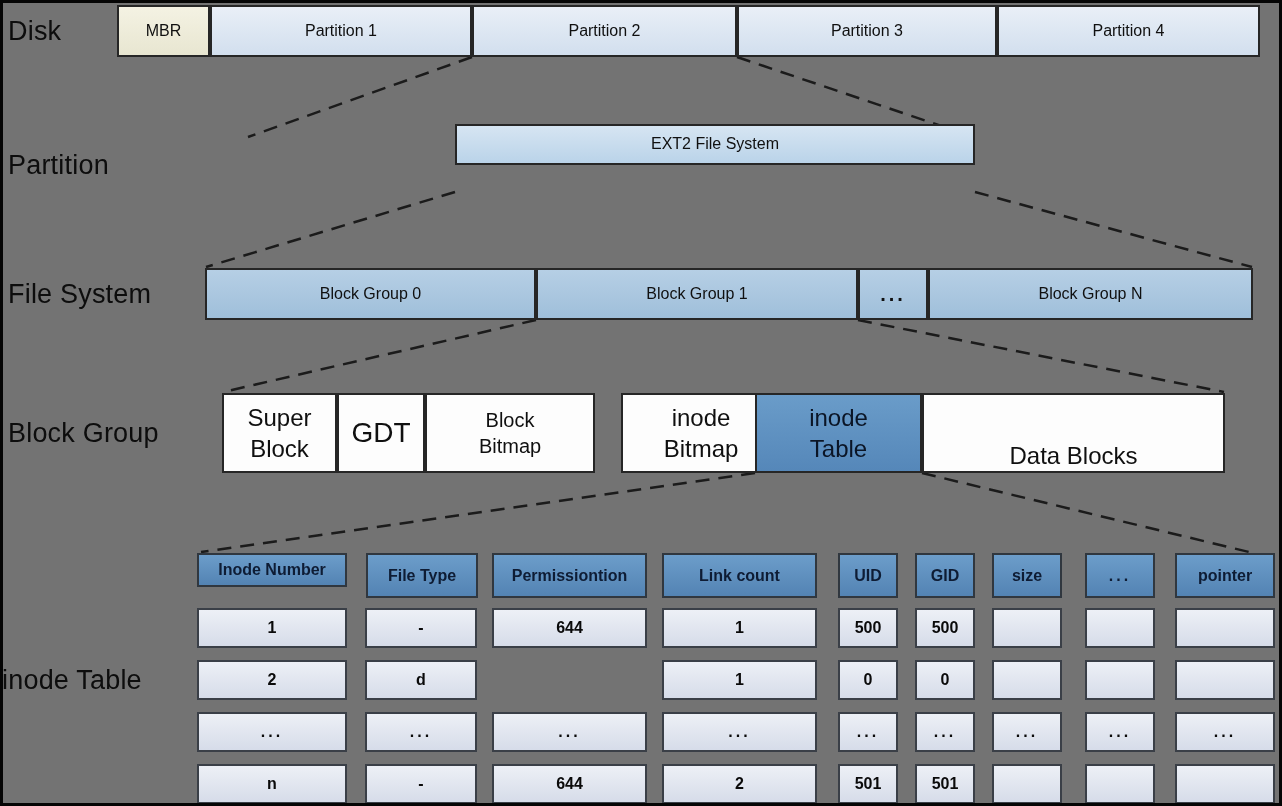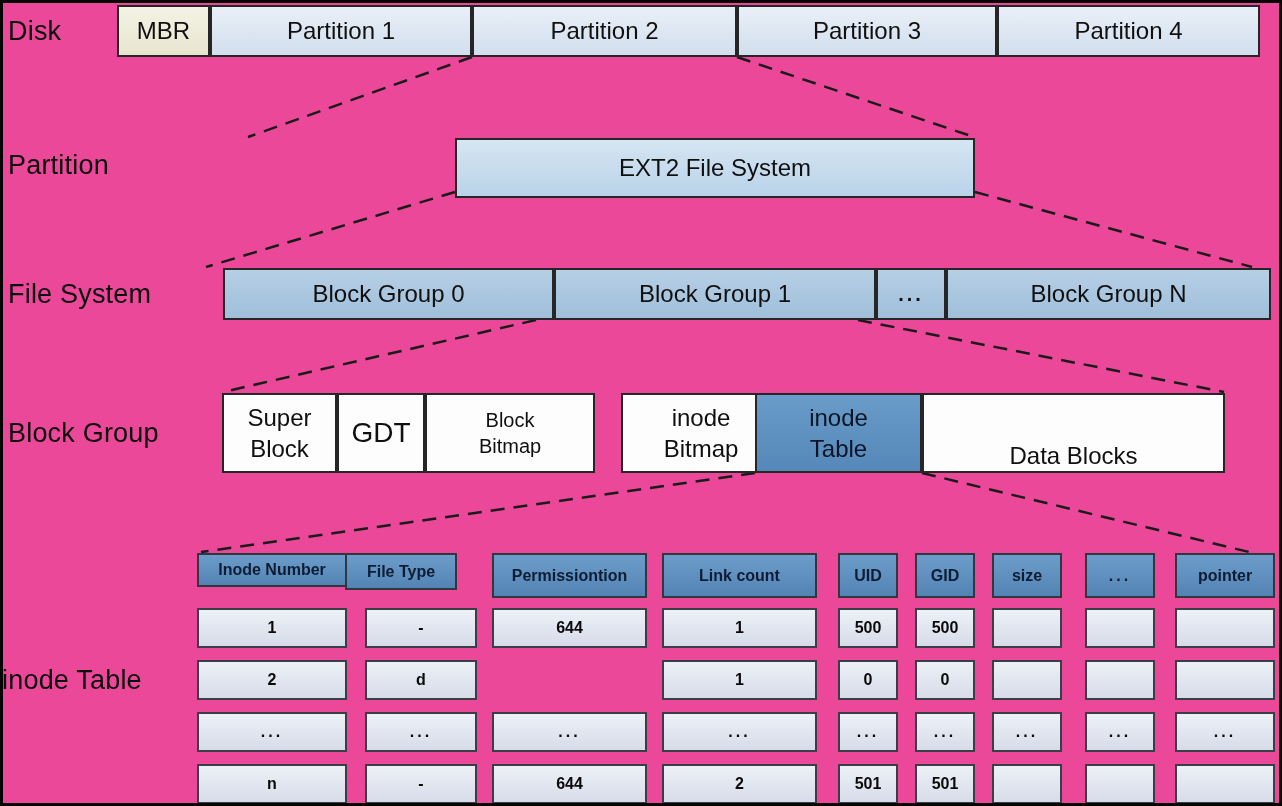--- a/index.html
+++ b/index.html
@@ -1,36 +1,36 @@
 <!DOCTYPE html>
 <html><head>
 <meta charset="utf-8">
 <style>
   html,body{margin:0;padding:0;background:#ffffff;}
   #canvas{
-    position:relative;width:1282px;height:806px;background:#ec4899;overflow:hidden;
+    position:relative;width:1282px;height:806px;background:#737373;overflow:hidden;
     font-family:"Liberation Sans","DejaVu Sans",sans-serif;
   }
   .frame{position:absolute;inset:0;border:3px solid #050505;pointer-events:none;z-index:50;}
   .row-label{
     position:absolute;display:flex;align-items:center;
     font-size:27px;color:#0d0d0d;letter-spacing:.2px;white-space:nowrap;z-index:5;
   }
   .box{
     position:absolute;box-sizing:border-box;border:2px solid #262626;
     display:flex;align-items:center;justify-content:center;text-align:center;
-    font-size:24px;color:#101010;z-index:5;
+    font-size:16px;color:#101010;z-index:5;
   }
   .box span{display:block;line-height:1.3;}
   .narrow span{max-width:104px;}
   .c-mbr {background:linear-gradient(#f4f2e3,#e8e6d1);}
   .c-part{background:linear-gradient(#e9eff7,#d2dfee);}
   .c-boot{background:linear-gradient(#e3e7f2,#d0d8ea);}
   .c-ext2{background:linear-gradient(#d6e5f2,#bad3e9);}
-  .c-bg  {background:linear-gradient(#b6cfe5,#9fbfda);margin-left:18px;}
+  .c-bg  {background:linear-gradient(#b6cfe5,#9fbfda);}
   .c-white{background:#fdfdfd;}
   .c-hl  {background:linear-gradient(#6a9cc9,#5587b9);}
   .dots{font-weight:900;letter-spacing:3px;}
   .th{
     position:absolute;box-sizing:border-box;border:2px solid #30373f;
     background:linear-gradient(#6c9dca,#5383b3);
     display:flex;align-items:center;justify-content:center;text-align:center;
     font-size:16px;font-weight:bold;color:#0e1c34;z-index:5;
   }
   .td{
@@ -69,21 +69,21 @@
        <span>Partition 2</span>
     </div>
   <div class="box c-part" style="left:737px;top:5px;width:260px;height:52px;">
        <span>Partition 3</span>
     </div>
   <div class="box c-part" style="left:997px;top:5px;width:263px;height:52px;">
        <span>Partition 4</span>
     </div>
 
   <div class="row-label" style="left:8px;top:138px;height:54px;">Partition</div>
-  <div class="box c-ext2" style="left:455px;top:138px;width:520px;height:60px;">
+  <div class="box c-ext2" style="left:455px;top:124px;width:520px;height:41px;">
        <span>EXT2 File System</span>
     </div>
 
   <div class="row-label" style="left:8px;top:268px;height:52px;">File System</div>
   <div class="box c-bg" style="left:205px;top:268px;width:331px;height:52px;">
        <span>Block Group 0</span>
     </div>
   <div class="box c-bg" style="left:536px;top:268px;width:322px;height:52px;">
        <span>Block Group 1</span>
     </div>
@@ -110,21 +110,21 @@
   <div class="box c-hl narrow" style="left:755px;top:393px;width:167px;height:80px;font-size:24px;color:#0b1526;">
        <span>inode Table</span>
     </div>
   <div class="box c-white" style="left:922px;top:393px;width:303px;height:80px;font-size:24px;align-items:flex-end;">
        <span>Data Blocks</span>
     </div>
 
   <div class="row-label" style="left:2px;top:660px;height:40px;">inode Table</div>
 
   <div class="th" style="left:197px;top:553px;width:150px;height:34px;">Inode Number</div>
-  <div class="th" style="left:345px;top:553px;width:112px;height:37px;">File Type</div>
+  <div class="th" style="left:366px;top:553px;width:112px;height:45px;">File Type</div>
   <div class="th" style="left:492px;top:553px;width:155px;height:45px;">Permissiontion</div>
   <div class="th" style="left:662px;top:553px;width:155px;height:45px;">Link count</div>
   <div class="th" style="left:838px;top:553px;width:60px;height:45px;">UID</div>
   <div class="th" style="left:915px;top:553px;width:60px;height:45px;">GID</div>
   <div class="th" style="left:992px;top:553px;width:70px;height:45px;">size</div>
   <div class="th dots" style="left:1085px;top:553px;width:70px;height:45px;">...</div>
   <div class="th" style="left:1175px;top:553px;width:100px;height:45px;">pointer</div>
 
   <div class="td" style="left:197px;top:608px;width:150px;height:40px;">1</div>
   <div class="td" style="left:365px;top:608px;width:112px;height:40px;">-</div>

